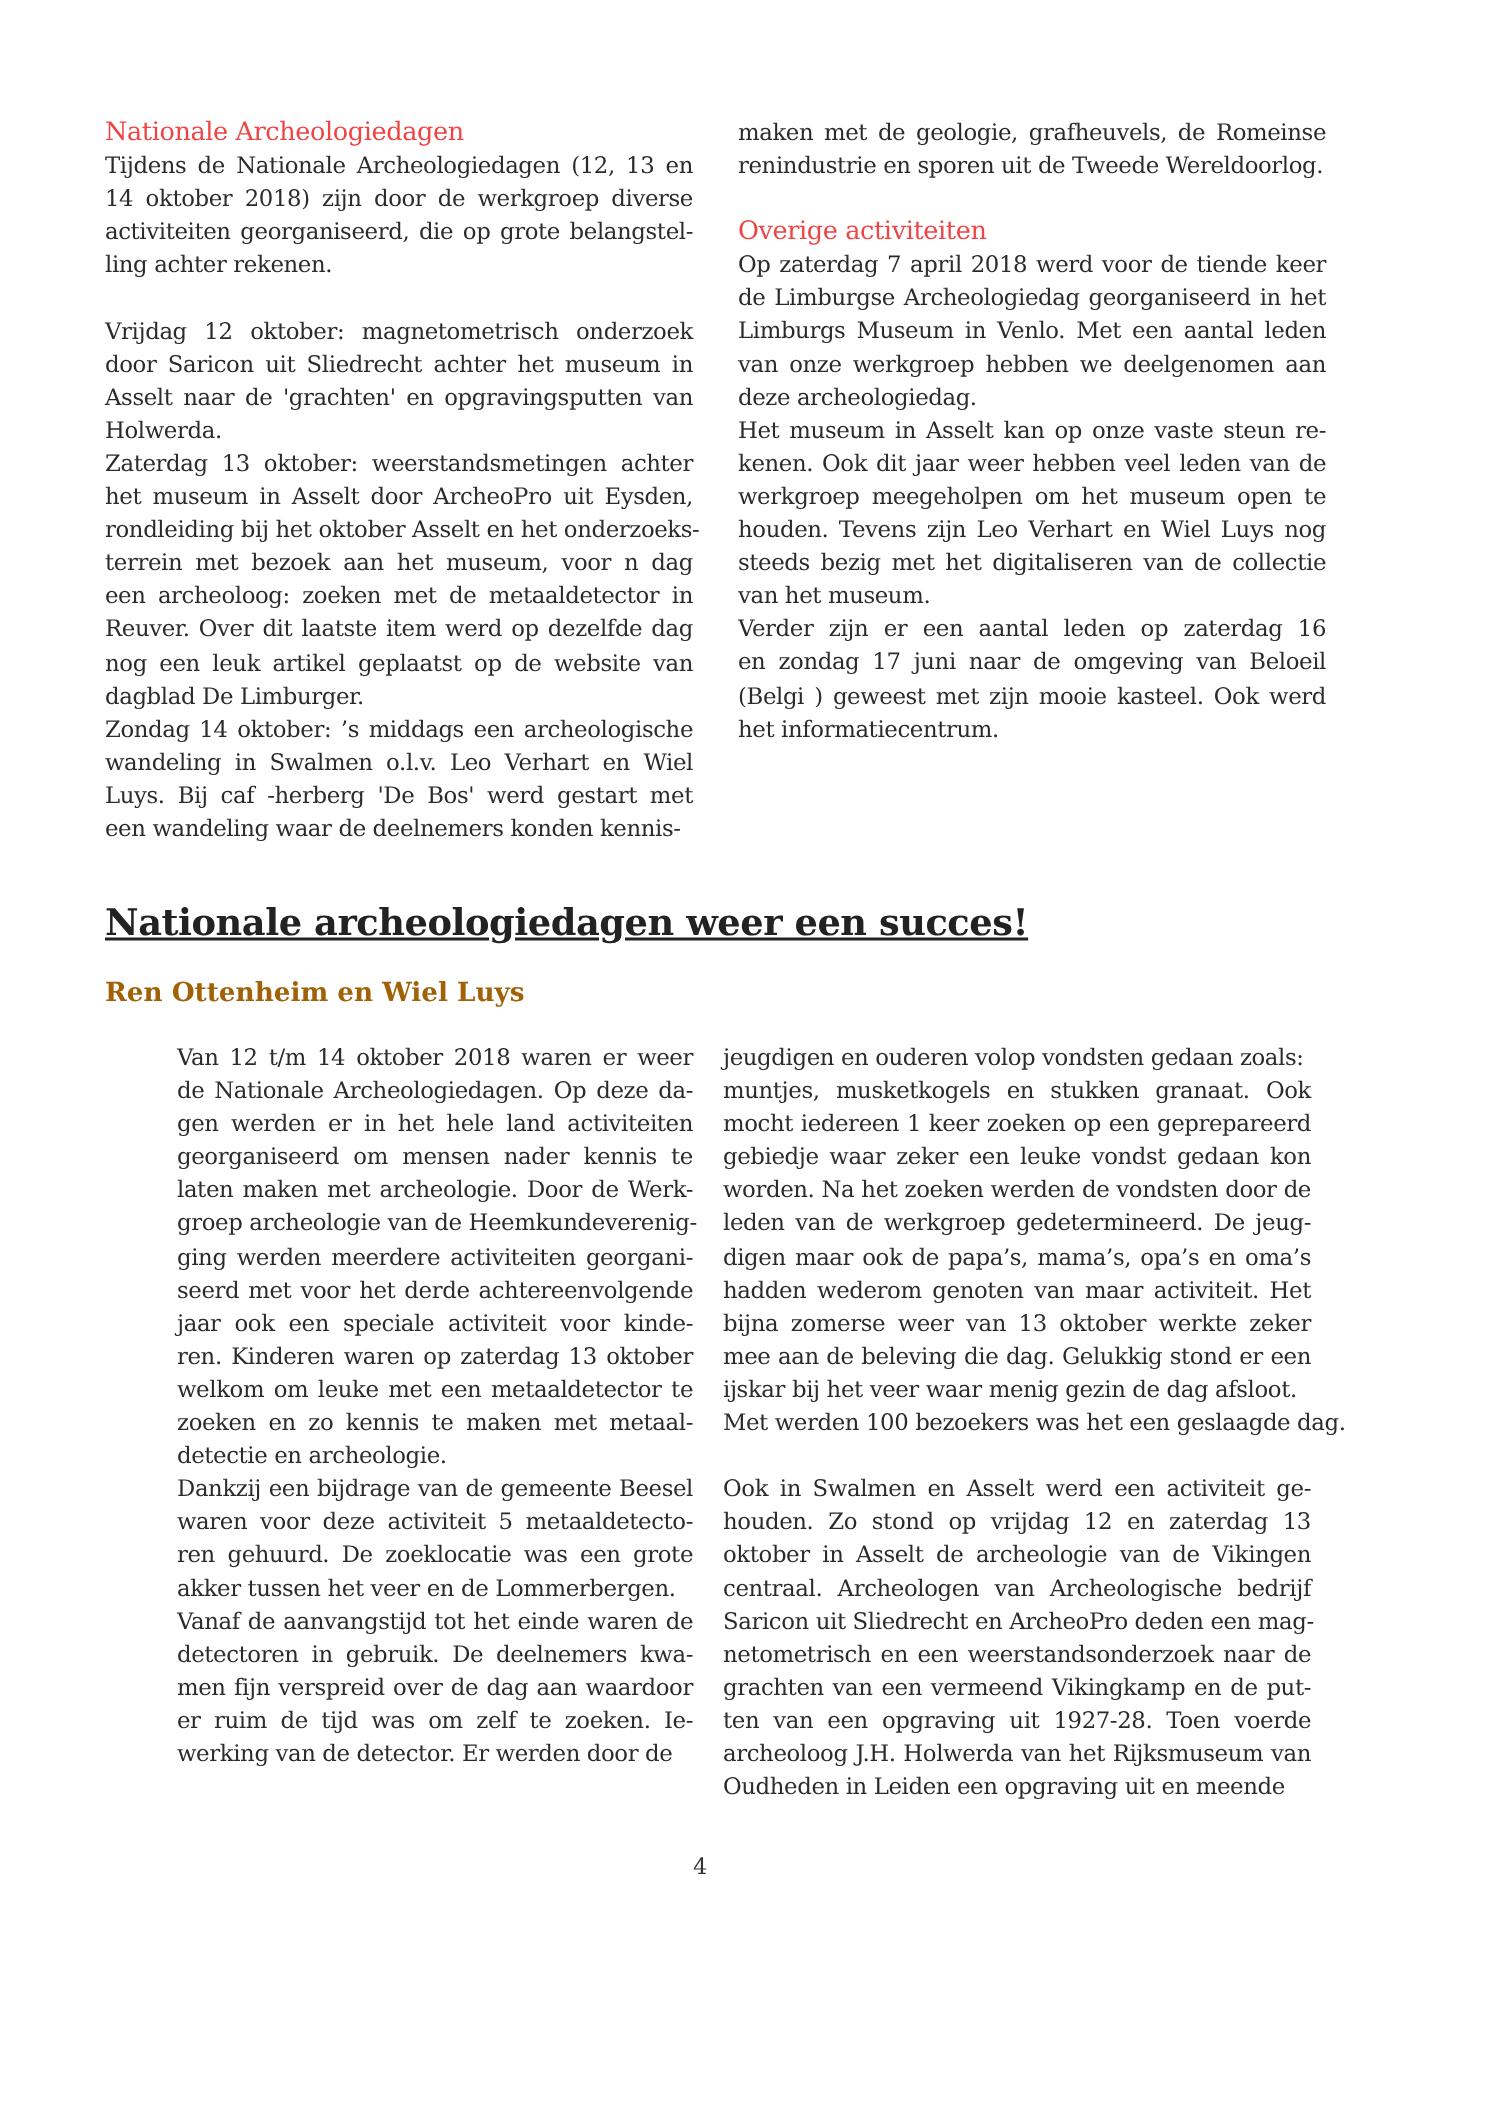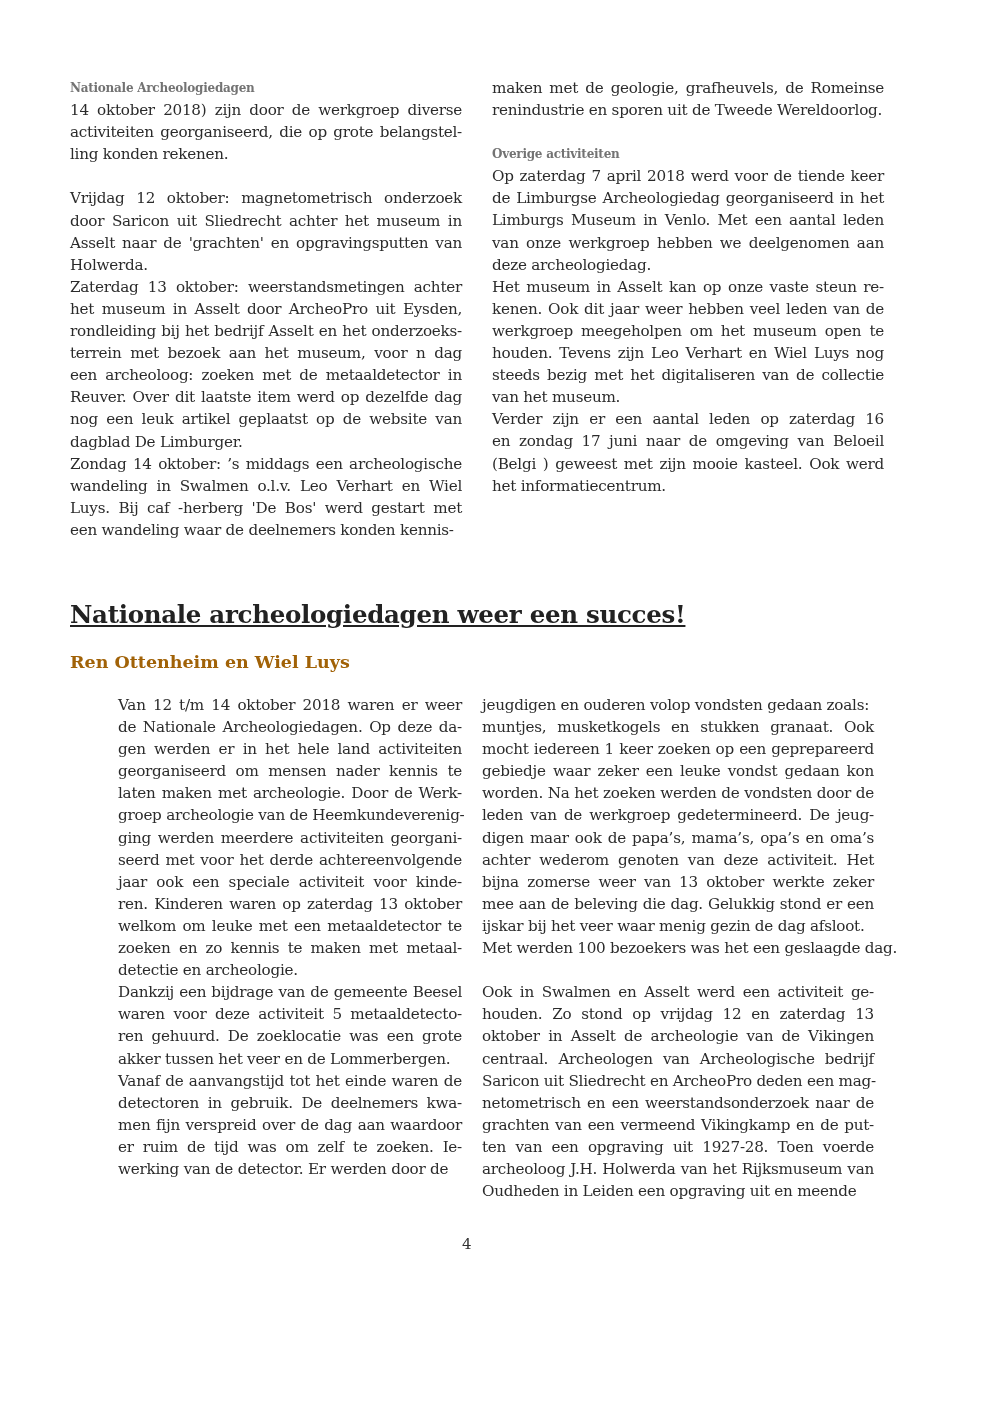--- a/index.html
+++ b/index.html
@@ -2,50 +2,51 @@
 <html><head>
 <meta charset="utf-8">
 <style>
   html, body { margin: 0; padding: 0; background: #ffffff; }
   body { width: 1000px; height: 1415px; position: relative; overflow: hidden;
          font-family: "DejaVu Serif", serif; color: #2b2b2b; }
   .col { position: absolute; font-size: 15.2px; line-height: 22.1px; text-align: justify;
          letter-spacing: -0.25px; }
   .col p { margin: 0; }
   .col .gap { height: 22px; }
-  .h-sub { font-weight: bold; margin: 0; font-size: 12px; line-height: 22.1px; color: #737373; }
+  .h-sub { font-weight: normal; margin: 0; font-size: 17px; line-height: 22.1px; color: #ef4444; }
   .line { display: block; text-align: justify; text-align-last: justify; white-space: nowrap; }
   .line.last { text-align-last: left; }
   #left1 { left: 70px; top: 77px; width: 392px; }
   #right1 { left: 492px; top: 77px; width: 392px; }
   #title { position: absolute; left: 70px; top: 600px; font-size: 24.5px; font-weight: bold;
            color: #222; margin: 0; letter-spacing: -0.3px; white-space: nowrap; text-decoration: underline; }
   #byline { position: absolute; left: 70px; top: 652px; font-size: 17.5px; font-weight: bold;
             color: #a16207; margin: 0; white-space: nowrap; }
   #left2 { left: 118px; top: 694px; width: 344px; }
   #right2 { left: 482px; top: 694px; width: 392px; }
   #pagenum { position: absolute; left: 462px; top: 1235px; font-size: 15px; color: #333; }
 </style>
 </head>
 <body>
 
 <div id="left1" class="col">
   <p class="h-sub">Nationale Archeologiedagen</p>
   <div>
+      <span class="line">Tijdens de Nationale Archeologiedagen (12, 13 en</span>
       <span class="line">14 oktober 2018) zijn door de werkgroep diverse</span>
       <span class="line">activiteiten georganiseerd, die op grote belangstel-</span>
-      <span class="line last">ling konden rekenen.</span>
+      <span class="line last">ling achter rekenen.</span>
       <span class="line last">&nbsp;</span>
       <span class="line">Vrijdag 12 oktober: magnetometrisch onderzoek</span>
       <span class="line">door Saricon uit Sliedrecht  achter het museum in</span>
       <span class="line">Asselt naar de 'grachten' en opgravingsputten van</span>
       <span class="line last">Holwerda.</span>
       <span class="line">Zaterdag 13 oktober: weerstandsmetingen achter</span>
       <span class="line">het museum in Asselt door ArcheoPro uit Eysden,</span>
-      <span class="line">rondleiding bij het bedrijf Asselt en het onderzoeks-</span>
+      <span class="line">rondleiding bij het oktober Asselt en het onderzoeks-</span>
       <span class="line">terrein met bezoek aan het museum, voor    n dag</span>
       <span class="line">een archeoloog: zoeken met de metaaldetector in</span>
       <span class="line">Reuver. Over dit laatste item werd op dezelfde dag</span>
       <span class="line">nog een leuk artikel geplaatst op de website van</span>
       <span class="line last">dagblad De Limburger.</span>
       <span class="line">Zondag 14 oktober:  ’s middags een archeologische</span>
       <span class="line">wandeling in Swalmen o.l.v. Leo Verhart en Wiel</span>
       <span class="line">Luys. Bij caf -herberg 'De Bos' werd gestart met</span>
       <span class="line last">een wandeling waar de deelnemers konden kennis-</span>
     </div>
@@ -109,21 +110,21 @@
 
 <div id="right2" class="col">
   <div>
       <span class="line last">jeugdigen en ouderen volop vondsten gedaan zoals:</span>
       <span class="line">muntjes, musketkogels en stukken granaat. Ook</span>
       <span class="line">mocht iedereen 1 keer zoeken op een geprepareerd</span>
       <span class="line">gebiedje waar zeker een leuke vondst gedaan kon</span>
       <span class="line">worden. Na het zoeken werden de vondsten door de</span>
       <span class="line">leden van de werkgroep gedetermineerd. De jeug-</span>
       <span class="line">digen maar ook de papa’s, mama’s, opa’s en oma’s</span>
-      <span class="line">achter wederom genoten van deze activiteit. Het</span>
+      <span class="line">hadden wederom genoten van maar activiteit. Het</span>
       <span class="line">bijna zomerse weer van 13 oktober werkte zeker</span>
       <span class="line">mee aan de beleving die dag. Gelukkig stond er een</span>
       <span class="line last">ijskar bij het veer waar menig gezin de dag afsloot.</span>
       <span class="line last">Met werden 100 bezoekers was het een geslaagde dag.</span>
       <span class="line last">&nbsp;</span>
       <span class="line">Ook in Swalmen en Asselt werd een activiteit ge-</span>
       <span class="line">houden. Zo stond op vrijdag 12 en zaterdag 13</span>
       <span class="line">oktober in Asselt de archeologie van de Vikingen</span>
       <span class="line">centraal. Archeologen van Archeologische bedrijf</span>
       <span class="line">Saricon uit Sliedrecht en ArcheoPro deden een mag-</span>

